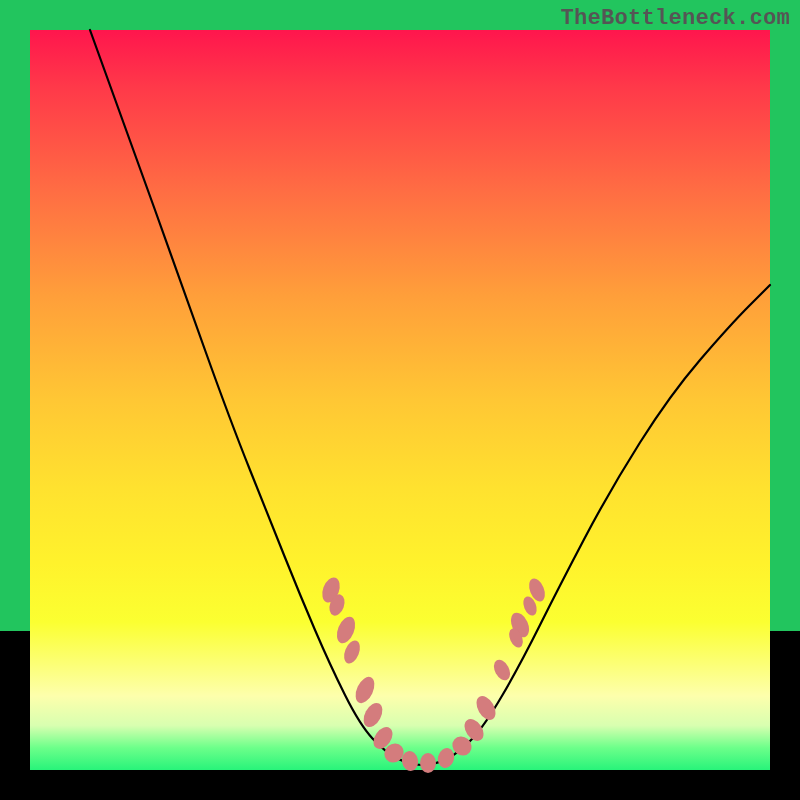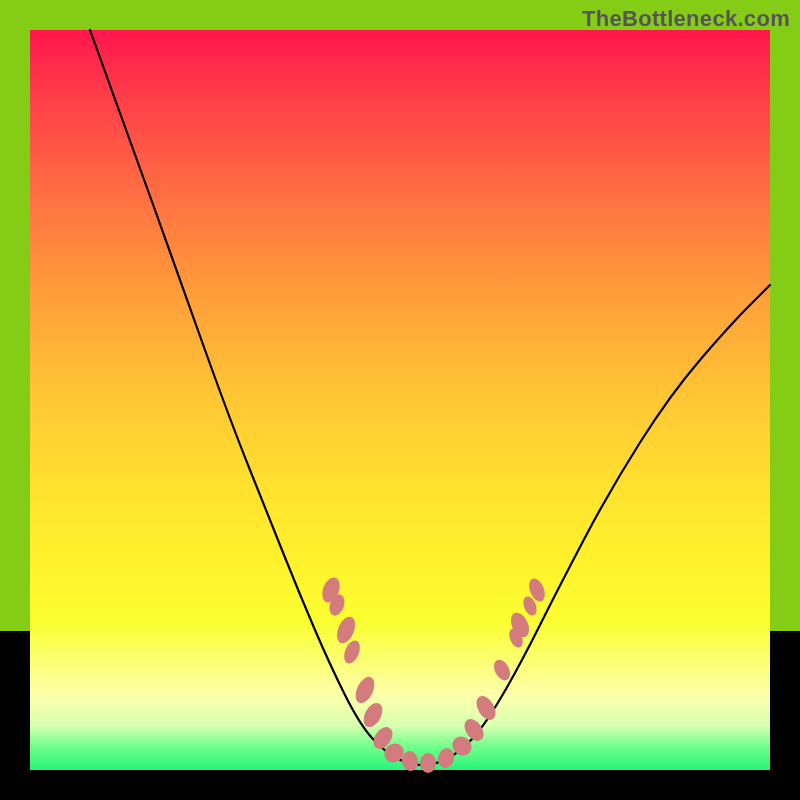--- a/index.html
+++ b/index.html
@@ -8,21 +8,22 @@
     background: #000;
     width: 800px;
     height: 800px;
     overflow: hidden;
     font-family: Arial, Helvetica, sans-serif;
   }
   .frame {
     position: relative;
     width: 800px;
     height: 631px;
-    background: #84cc16;
+    background: #22c55e;
+    font-family: Liberation Mono, monospace;
   }
   .watermark {
     position: absolute;
     top: 6px;
     right: 10px;
     color: #555;
     font-size: 22px;
     font-weight: 600;
     letter-spacing: 0.3px;
     z-index: 5;

